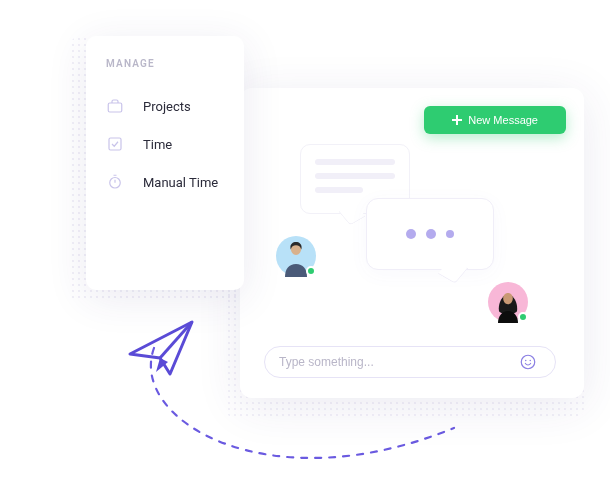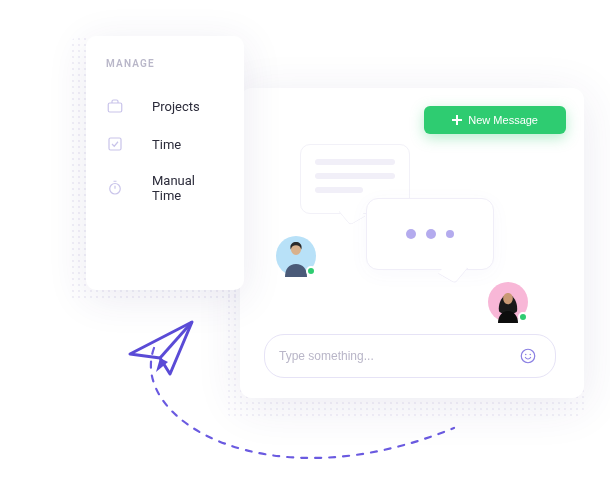--- a/index.html
+++ b/index.html
@@ -28,21 +28,21 @@
   .sidebar-title {
     font-size: 10px;
     letter-spacing: 1.2px;
     color: #b9b7c9;
     font-weight: 600;
     margin-bottom: 18px;
   }
   .sidebar-item {
     display: flex;
     align-items: center;
-    gap: 28px;
+    gap: 19px;
     padding: 10px 0;
     cursor: pointer;
     font-size: 13px;
     color: #2b2b3a;
   }
   .sidebar-item.active .sidebar-label { color: #6a5ae0; }
   .sidebar-icon {
     width: 18px; height: 18px;
     display: inline-flex; align-items: center; justify-content: center;
     flex-shrink: 0;
@@ -170,21 +170,21 @@
   .avatar svg.person { position:absolute; bottom:-1px; width:34px; height:40px; }
   .status-dot {
     position:absolute; right:0; bottom:0; width:10px; height:10px;
     background:#2ecc71; border:2px solid #fff; border-radius:50%;
   }
 
   
   .msg-input {
     position:absolute;
     left: 24px; right: 28px; bottom: 20px;
-    height: 44px;
+    height: 32px;
     border: 1px solid #e6e3f6;
     border-radius: 20px;
     display:flex; align-items:center;
     padding: 0 14px;
     gap:10px;
   }
   .msg-input input {
     flex:1; border:none; outline:none; font-size:12px; color:#6b6b7a;
     background:transparent;
   }

